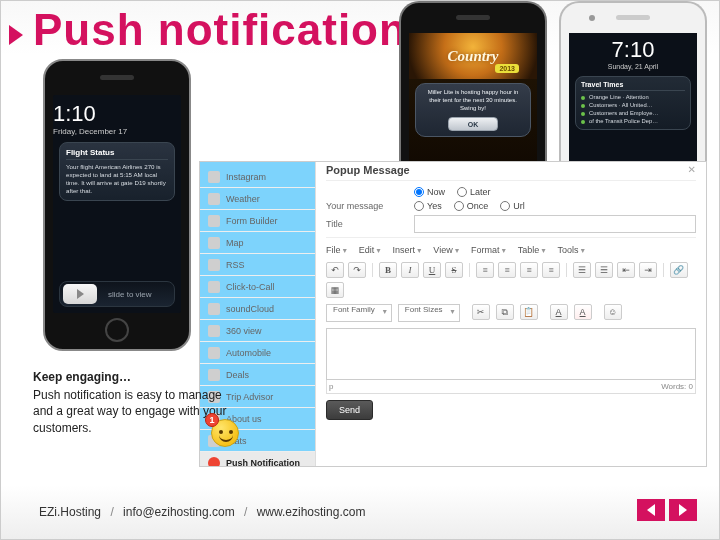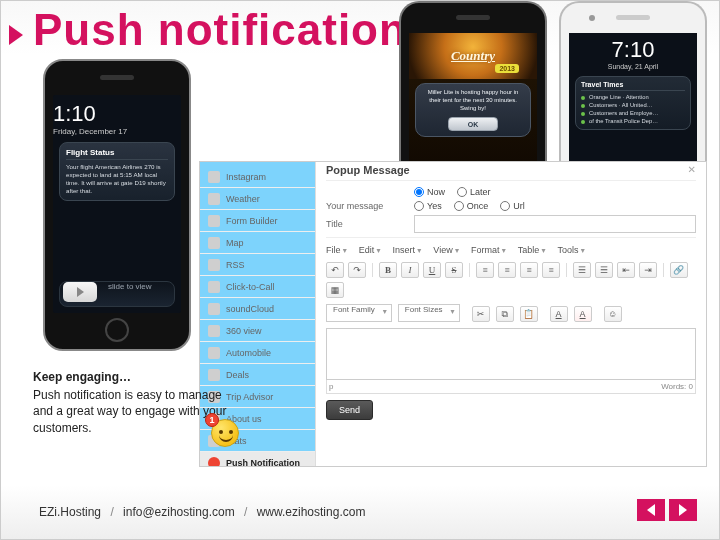--- a/index.html
+++ b/index.html
@@ -15,31 +15,31 @@
   .phone1 { position: absolute; left: 42px; top: 58px; width: 148px; height: 292px; background: #111; border-radius: 20px; border: 2px solid #888; }
   .phone1 .speaker { position: absolute; top: 14px; left: 50%; transform: translateX(-50%); width: 34px; height: 5px; background: #333; border-radius: 3px; }
   .phone1 .screen { position: absolute; top: 34px; left: 8px; right: 8px; bottom: 36px; background: #0b1018; border-radius: 2px; overflow: hidden; color: #fff; }
   .phone1 .home { position: absolute; bottom: 7px; left: 50%; transform: translateX(-50%); width: 24px; height: 24px; border: 2px solid #444; border-radius: 50%; }
   .phone1 .clock { padding: 6px 0 0 0; }
   .phone1 .time { font-size: 22px; font-weight: 200; }
   .phone1 .date { font-size: 8px; color: #ccc; }
   .phone1 .notif { margin: 6px 6px; background: linear-gradient(#2a3340,#18212c); border: 1px solid #3a4550; border-radius: 8px; padding: 5px 6px; }
   .phone1 .notif .hdr { font-size: 8px; font-weight: 700; border-bottom: 1px solid #3a4550; padding-bottom: 2px; margin-bottom: 3px; }
   .phone1 .notif .body { font-size: 6.2px; line-height: 1.3; color: #d8dde3; }
-  .phone1 .slider { position: absolute; bottom: 6px; left: 6px; right: 6px; height: 26px; background: linear-gradient(#0e141c,#1a2431); border: 1px solid #2c3640; border-radius: 8px; display: flex; }
+  .phone1 .slider { position: absolute; bottom: 6px; left: 6px; right: 6px; height: 26px; background: linear-gradient(#0e141c,#1a2431); border: 1px solid #2c3640; border-radius: 8px; display: flex; align-items: center; }
   .phone1 .slider .knob { width: 34px; height: 20px; margin: 0 3px; background: linear-gradient(#f7f7f7,#d7d7d7); border-radius: 5px; display: flex; align-items: center; justify-content: center; }
   .phone1 .slider .knob .arrow { width: 0; height: 0; border-top: 5px solid transparent; border-bottom: 5px solid transparent; border-left: 7px solid #888; }
   .phone1 .slider .lbl { font-size: 8px; color: #9aa3ad; margin-left: 8px; }
 
   
   .phone2 { position: absolute; left: 398px; top: 0px; width: 148px; height: 160px; background: #111; border-radius: 20px 20px 0 0; border: 2px solid #777; border-bottom: none; overflow: hidden; }
   .phone2 .speaker { position: absolute; top: 12px; left: 50%; transform: translateX(-50%); width: 34px; height: 5px; background: #333; border-radius: 3px; }
   .phone2 .screen { position: absolute; top: 30px; left: 8px; right: 8px; bottom: 0; background: linear-gradient(#241705,#120a02); overflow: hidden; color: #fff; }
   .phone2 .banner { background: radial-gradient(circle at 50% 30%, #f2b33a 0%, #c56f18 40%, #2a1605 90%); height: 46px; display: flex; align-items: center; justify-content: center; position: relative; }
-  .phone2 .banner .text { font-family: Georgia, serif; font-style: italic; font-weight: 700; font-size: 13px; color: #fff8e0; text-shadow: 0 0 4px #8a4a10; text-decoration: underline; }
+  .phone2 .banner .text { font-family: Georgia, serif; font-style: italic; font-weight: 700; font-size: 15px; color: #fff8e0; text-shadow: 0 0 4px #8a4a10; }
   .phone2 .banner .year { position: absolute; right: 18px; bottom: 6px; background: #eadf3a; color: #6b4b00; font-size: 7px; padding: 1px 4px; border-radius: 3px; font-weight: 700; }
   .phone2 .alert { margin: 4px 6px; background: linear-gradient(#343c49,#1e2632); border: 1px solid #4b5664; border-radius: 10px; padding: 5px 6px; }
   .phone2 .alert .body { font-size: 6.0px; line-height: 1.3; color: #eef2f6; text-align: center; }
   .phone2 .alert .ok { margin: 5px auto 0; width: 50px; height: 14px; background: linear-gradient(#eef0f3,#c0c6ce); border: 1px solid #9aa3ad; border-radius: 4px; font-size: 7px; color: #2b3948; display:flex; align-items:center; justify-content:center; font-weight:700; }
 
   
   .phone3 { position: absolute; left: 558px; top: 0px; width: 148px; height: 160px; background: #f2f2f2; border-radius: 20px 20px 0 0; border: 2px solid #bbb; border-bottom: none; overflow: hidden; }
   .phone3 .speaker { position: absolute; top: 12px; left: 50%; transform: translateX(-50%); width: 34px; height: 5px; background: #ccc; border-radius: 3px; }
   .phone3 .cam { position: absolute; top: 12px; left: 28px; width: 6px; height: 6px; background: #999; border-radius: 50%; }
   .phone3 .screen { position: absolute; top: 30px; left: 8px; right: 8px; bottom: 0; background: #0b1018; overflow: hidden; color: #fff; }
@@ -69,21 +69,21 @@
   .admin .frow .rad label { display:flex; gap:3px; align-items:center; }
   .admin .frow .rad input { width:10px; height:10px; }
   .admin .frow input[type=text] { flex:1; height:18px; border:1px solid #ccc; padding:0 4px; font-size:9px; }
   .admin .btn-selectfile { background:#444; color:#fff; font-size:8px; padding:3px 8px; border:1px solid #222;}
   .admin hr { border:none; border-top:1px solid #eee; margin:4px 0; }
   .admin .menubar { display:flex; gap:12px; font-size:9px; color:#555; padding:3px 0; }
   .admin .menubar span::after { content:" ▾"; color:#999; font-size:8px; }
   .admin .toolbar { display:flex; gap:4px; padding:4px 0; flex-wrap:wrap; align-items:center; }
   .admin .toolbar .tb { width:18px; height:16px; border:1px solid #ccc; background:linear-gradient(#fff,#eee); border-radius:2px; display:flex; align-items:center; justify-content:center; font-size:9px; color:#555; font-family: "Times New Roman", serif; }
   .admin .toolbar .sep { width:1px; height:14px; background:#ddd; margin:0 2px; }
-  .admin .toolbar2 { display:flex; gap:6px; padding:2px 0 6px; align-items:flex-end; }
+  .admin .toolbar2 { display:flex; gap:6px; padding:2px 0 6px; align-items:flex-start; }
   .admin .toolbar2 .sel { border:1px solid #ccc; background:#fff; height:18px; font-size:8px; padding:0 16px 0 6px; color:#666; position:relative; }
   .admin .toolbar2 .sel::after { content:"▾"; position:absolute; right:4px; top:2px; color:#999; }
   .admin .toolbar2 .tb { width:18px; height:16px; border:1px solid #ccc; background:linear-gradient(#fff,#eee); border-radius:2px; display:flex; align-items:center; justify-content:center; font-size:9px; color:#555; }
   .admin .editor { height: 52px; border:1px solid #ccc; }
   .admin .status { display:flex; justify-content:space-between; font-size:8px; color:#888; padding:2px 2px; border:1px solid #ddd; border-top:none;}
   .admin .send { margin-top:6px; display:inline-block; background:linear-gradient(#5a5a5a,#3c3c3c); color:#fff; font-size:9px; padding:4px 12px; border-radius:3px; border:1px solid #2a2a2a;}
 
   
   .caption { position: absolute; left: 32px; top: 368px; width: 200px; font-size: 12px; color: #222; line-height: 1.35; }
   .caption .hdr { font-weight: 700; margin-bottom: 2px; }

